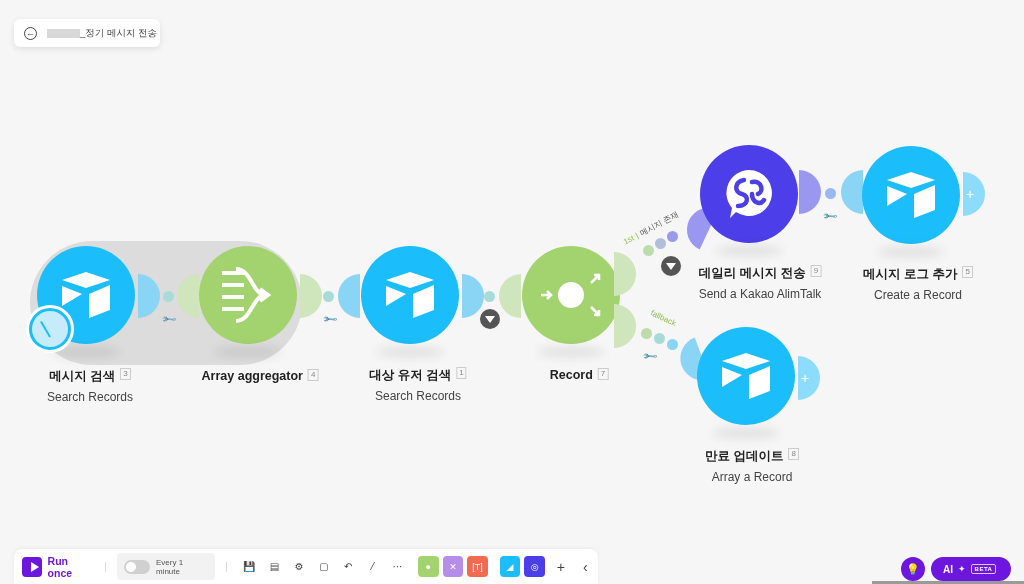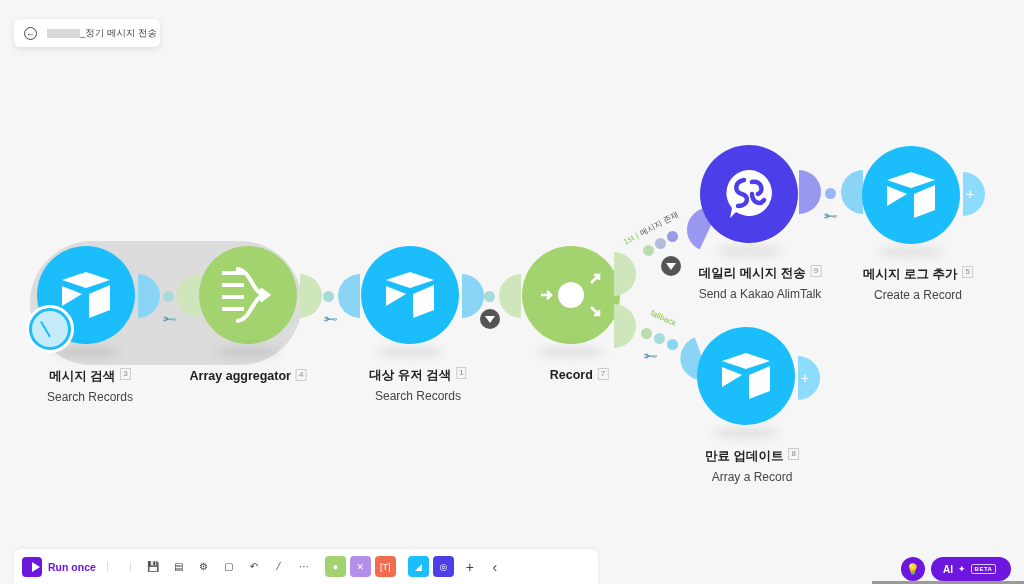--- a/index.html
+++ b/index.html
@@ -187,21 +187,21 @@
   </div>
   <div class="plus" style="left:798px;top:356px;">+</div>
 
   <div class="label" style="left:90px;top:366px;">
     <span class="name">
         <span>메시지 검색</span>
         <span class="num">3</span>
       </span>
     <span class="sub">Search Records</span>
   </div>
-  <div class="label" style="left:248px;top:366px;">
+  <div class="label" style="left:260px;top:366px;">
     <span class="name">
         <span>Array aggregator</span>
         <span class="num">4</span>
       </span>
   </div>
   <div class="label" style="left:418px;top:365px;">
     <span class="name">
         <span>대상 유저 검색</span>
         <span class="num">1</span>
       </span>
@@ -237,20 +237,24 @@
 </div>
 
 <div class="toolbar">
   <div class="run-btn">
     <span class="run-icon">
         <span class="run-tri"></span>
       </span>
     <span class="run-label">Run once</span>
   </div>
   <span class="sep"></span>
+  <div class="schedule">
+    <span class="toggle"></span>
+    <span class="schedule-label">Every 1 minute</span>
+  </div>
   <span class="sep"></span>
   <span class="tb-icon">💾</span>
   <span class="tb-icon">▤</span>
   <span class="tb-icon">⚙</span>
   <span class="tb-icon">▢</span>
   <span class="tb-icon">↶</span>
   <span class="tb-icon">⁄</span>
   <span class="tb-icon">···</span>
   <span style="width:8px"></span>
   <span class="tile" style="background:#a3d36e;">●</span>

